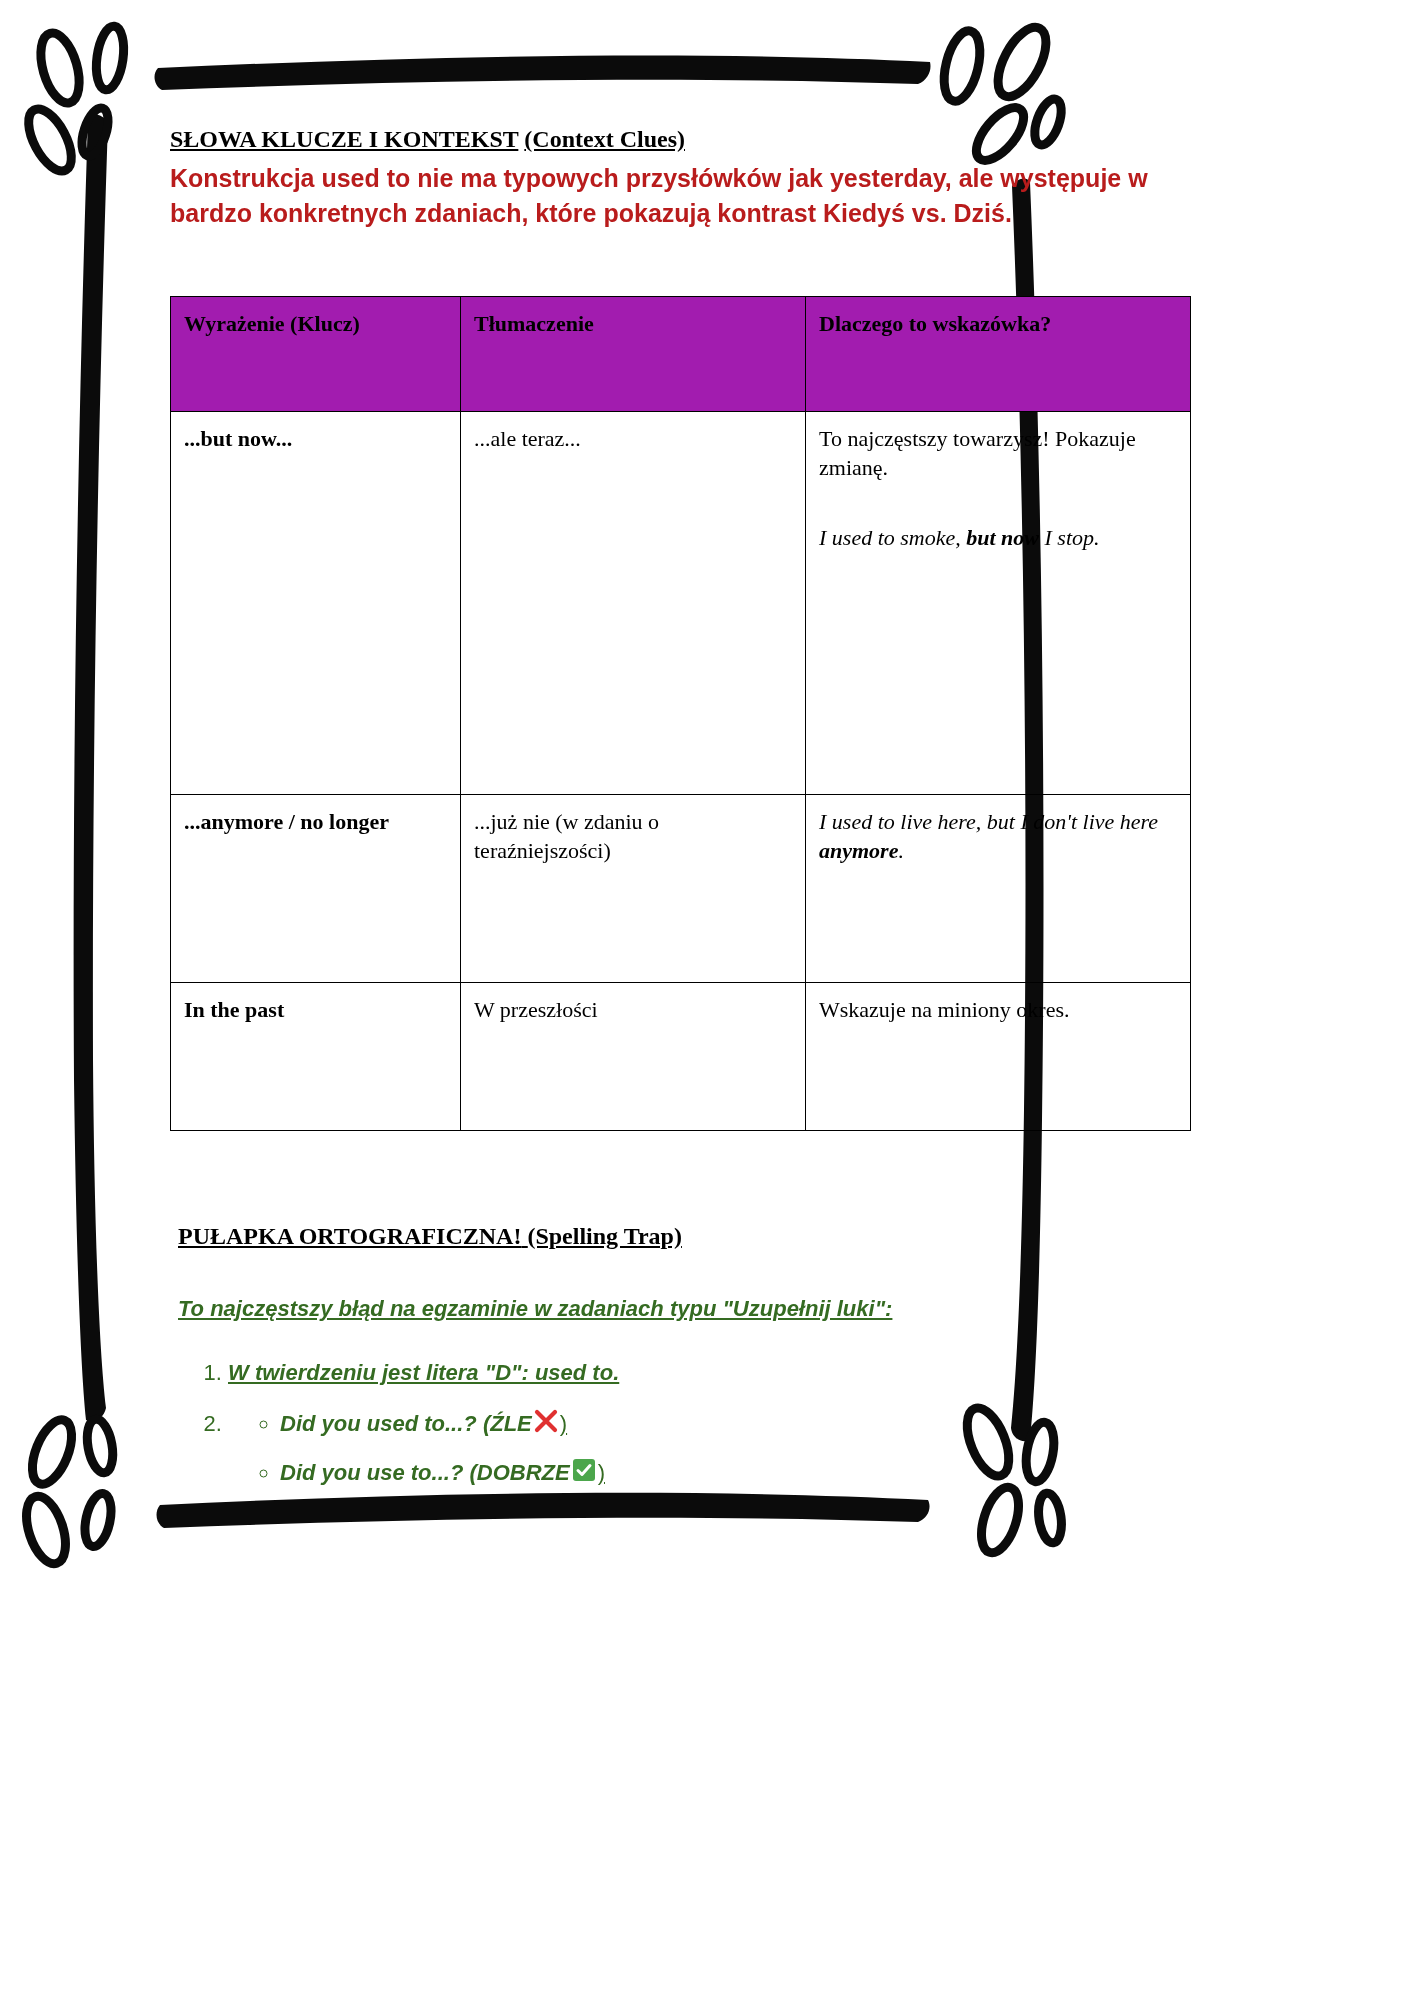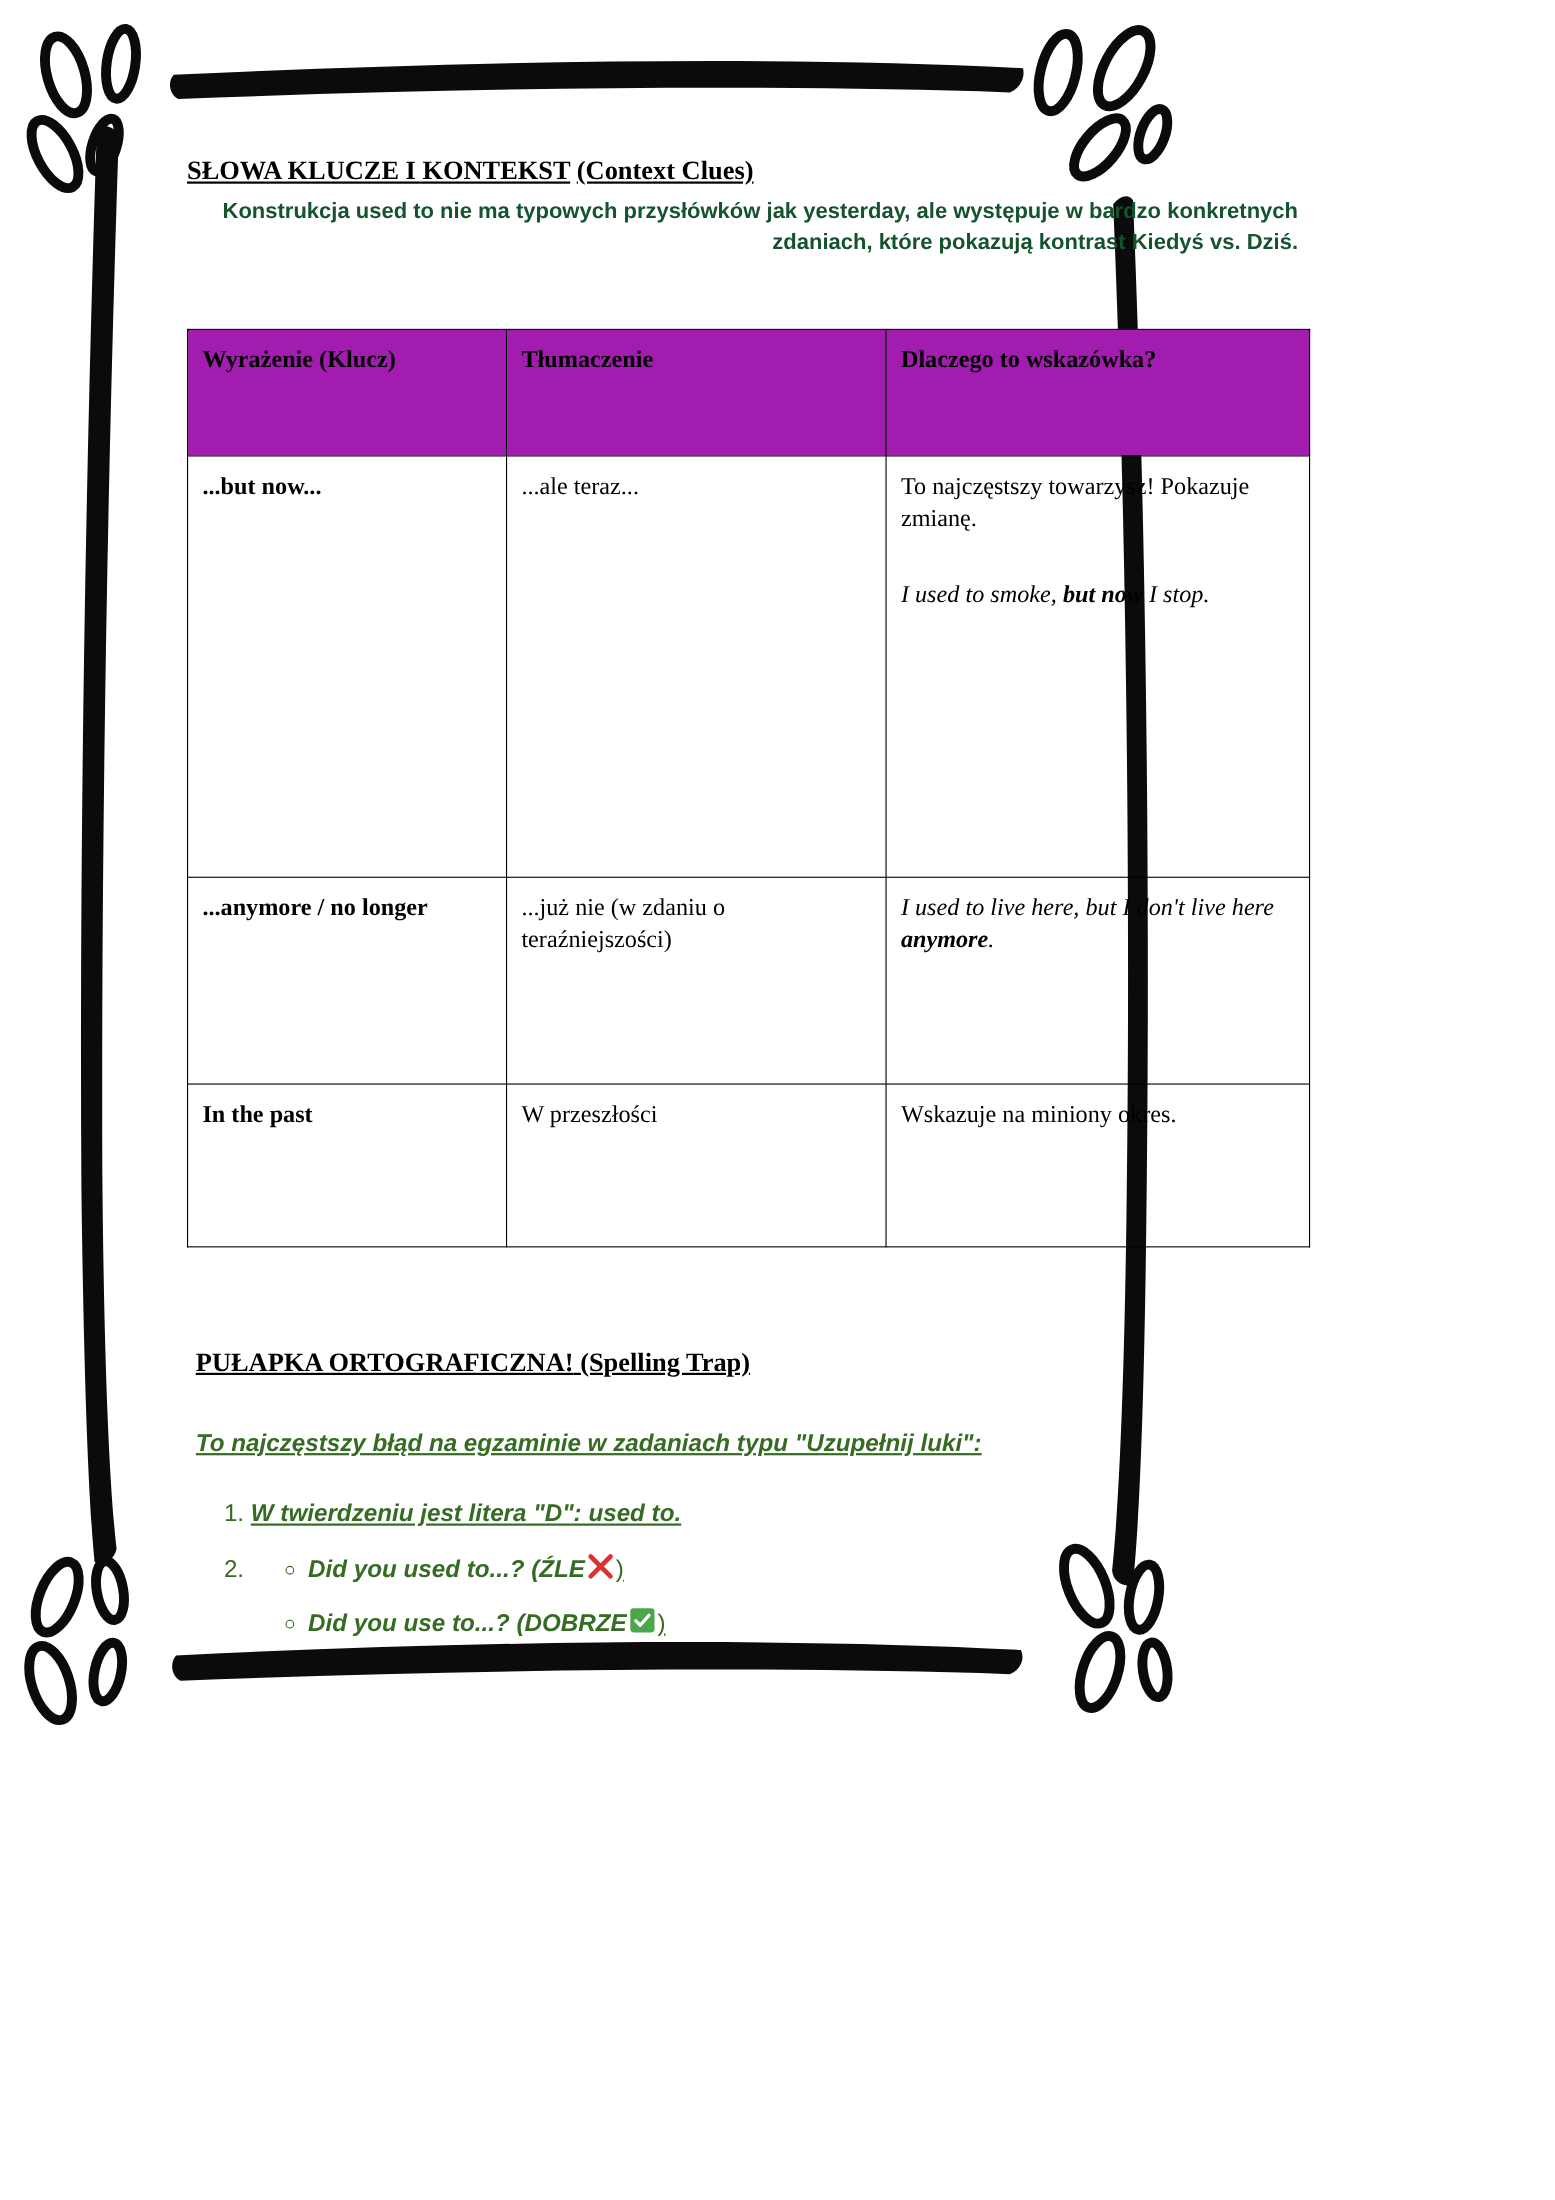--- a/index.html
+++ b/index.html
@@ -20,43 +20,42 @@
     position: absolute;
     left: 0; top: 0;
     width: 1414px; height: 2000px;
     pointer-events: none;
   }
 
   
   #page {
     position: absolute;
     left: 170px;
-    top: 141px;
+    top: 124px;
     width: 1075px;
   }
 
   .section-title {
     font-family: "Liberation Serif", "DejaVu Serif", serif;
     font-size: 24px;
     font-weight: bold;
     color: #000;
     margin: 0 0 6px 0;
     line-height: 1.28;
   }
   .section-title .u { text-decoration: underline; }
 
   .intro-paragraph {
     font-family: "Liberation Sans", "DejaVu Sans", sans-serif;
-    font-size: 20px;
+    font-size: 25px;
     font-weight: bold;
     line-height: 1.42;
-    color: #14532d;
+    color: #b91c1c;
     margin: 0;
     width: 1010px;
-    text-align: right;
   }
 
   
   table.clue-table {
     border-collapse: collapse;
     margin-top: 64px;
     width: 1020px;
     table-layout: fixed;
   }
   table.clue-table th,

